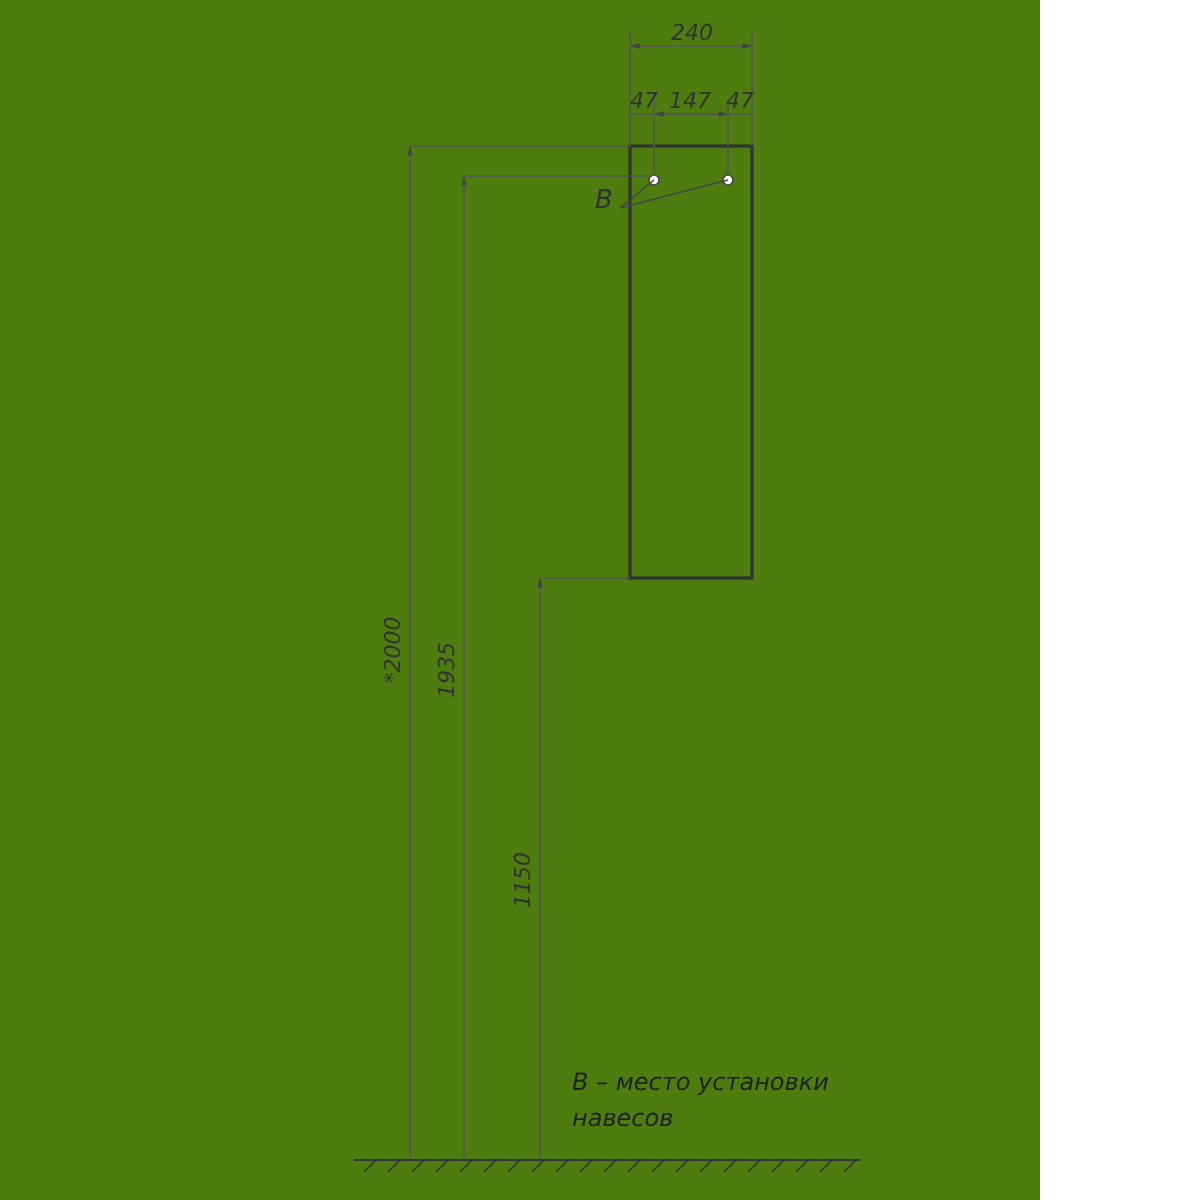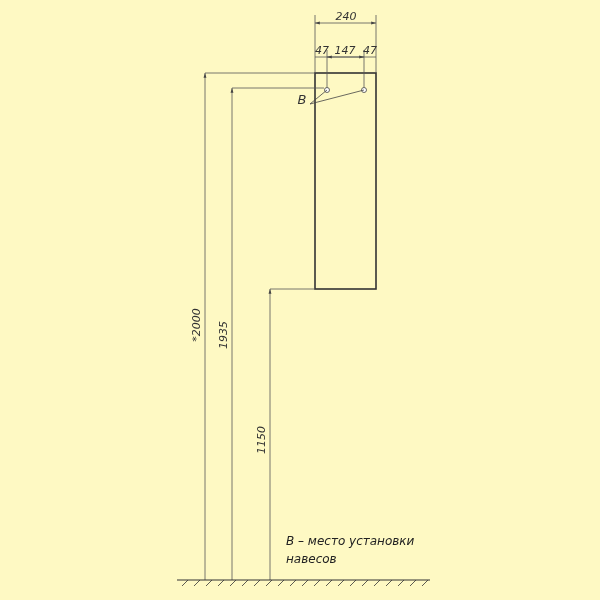--- a/index.html
+++ b/index.html
@@ -1,16 +1,16 @@
 <!DOCTYPE html>
 <html><head>
 <meta charset="utf-8">
 <style>
   html, body { margin: 0; padding: 0; background: #ffffff; }
-  #canvas { position: relative; width: 600px; height: 600px; background: #fef9c3; overflow: hidden; }
+  #canvas { position: relative; width: 520px; height: 600px; background: #4d7c0f; overflow: hidden; }
   svg { position: absolute; left: 0; top: 0; }
   .dim-text { font-family: "DejaVu Sans", sans-serif; font-style: italic; font-size: 11px; fill: #333; }
   .note-text { font-family: "DejaVu Sans", sans-serif; font-style: italic; font-size: 12px; fill: #222; }
 </style>
 </head>
 <body>
 
 <div id="canvas">
 <svg width="600" height="600" viewBox="0 0 600 600">
   <defs>

